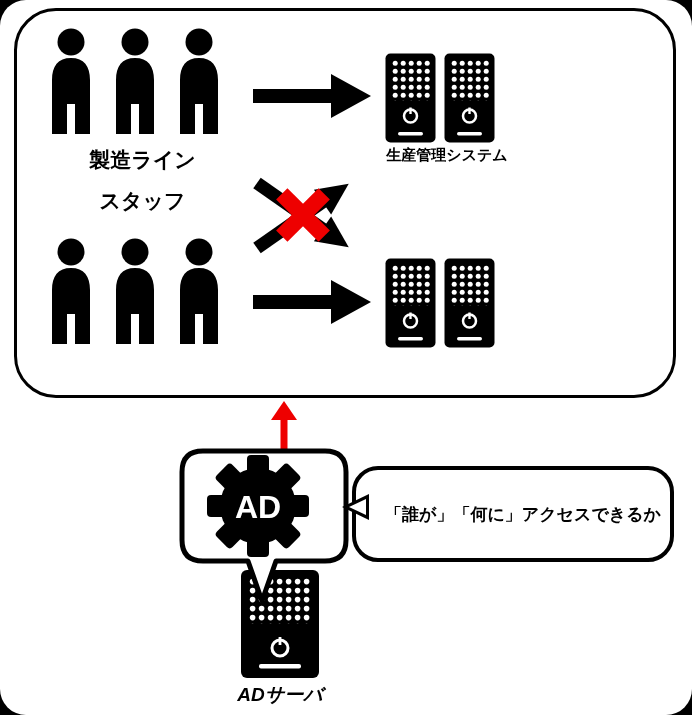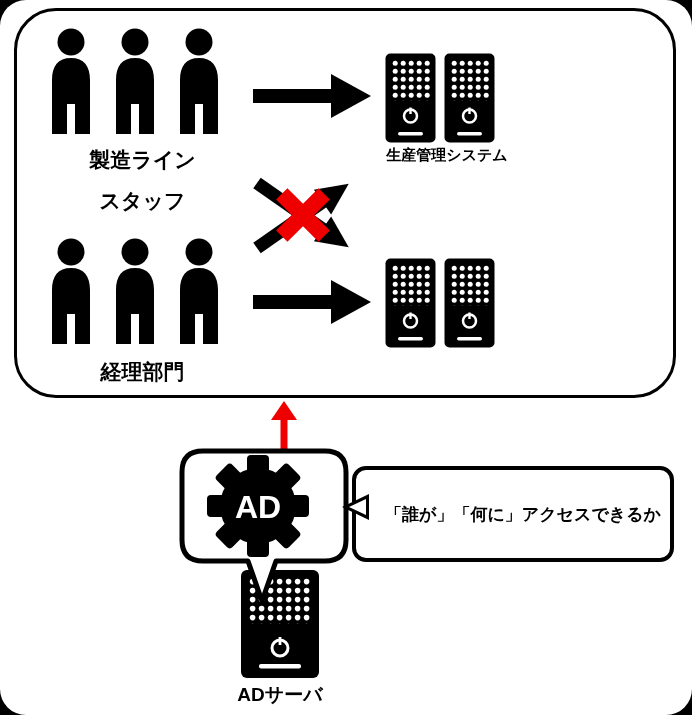--- a/index.html
+++ b/index.html
@@ -5,22 +5,22 @@
   * { margin:0; padding:0; box-sizing:border-box; }
   html,body { width:692px; height:715px; background:#000;
               font-family:"Liberation Sans","DejaVu Sans",sans-serif; }
   .page { position:absolute; left:0; top:0; width:692px; height:715px;
           background:#fff; border-radius:26px; overflow:hidden; }
   .abs { position:absolute; }
   .main-box { position:absolute; left:14px; top:8px; width:662px; height:390px;
               border:3px solid #000; border-radius:42px; background:#fff; }
   .jp-label { position:absolute; font-weight:bold; font-size:21px; color:#000;
               text-align:center; white-space:nowrap; }
-  .halo { text-shadow:0 0 3px #fff, 0 0 3px #fff, 0 0 4px #fff, 0 0 4px #fff; }
-  .callout { border:4px solid #000; border-radius:14px; background:#fff;
+  .halo { text-shadow:0 0 3px #fff, 0 0 3px #fff, 0 0 4px #fff, 0 0 4px #fff;font-style:italic; }
+  .callout { border:4px solid #000; border-radius:26px; background:#fff;
              display:flex; flex-direction:column; justify-content:center;
              gap:9px; font-weight:bold; font-size:17px;
              color:#000; text-align:center; white-space:nowrap;padding-left:20px; }
   .callout::before { content:""; position:absolute; left:-27px; top:24px;
              width:0; height:0; border:13px solid transparent;
              border-right:27px solid #000; }
   .callout::after { content:""; position:absolute; left:-15px; top:29px;
              width:0; height:0; border:8px solid transparent;
              border-right:17px solid #fff; }
 </style>
@@ -81,21 +81,20 @@
 
   <svg class="abs" width="54" height="108" style="left:44px;top:238px">
       <use href="#person"></use>
     </svg>
   <svg class="abs" width="54" height="108" style="left:108px;top:238px">
       <use href="#person"></use>
     </svg>
   <svg class="abs" width="54" height="108" style="left:172px;top:238px">
       <use href="#person"></use>
     </svg>
-  <div class="jp-label" style="left:40px;top:358px;width:205px">経理部門</div>
 
   <svg class="abs" width="118" height="44" style="left:253px;top:74px">
       <use href="#harrow"></use>
     </svg>
   <svg class="abs" width="118" height="44" style="left:253px;top:280px">
       <use href="#harrow"></use>
     </svg>
 
   <svg class="abs" width="135" height="105" style="left:252px;top:163px">
     <g fill="#000">

